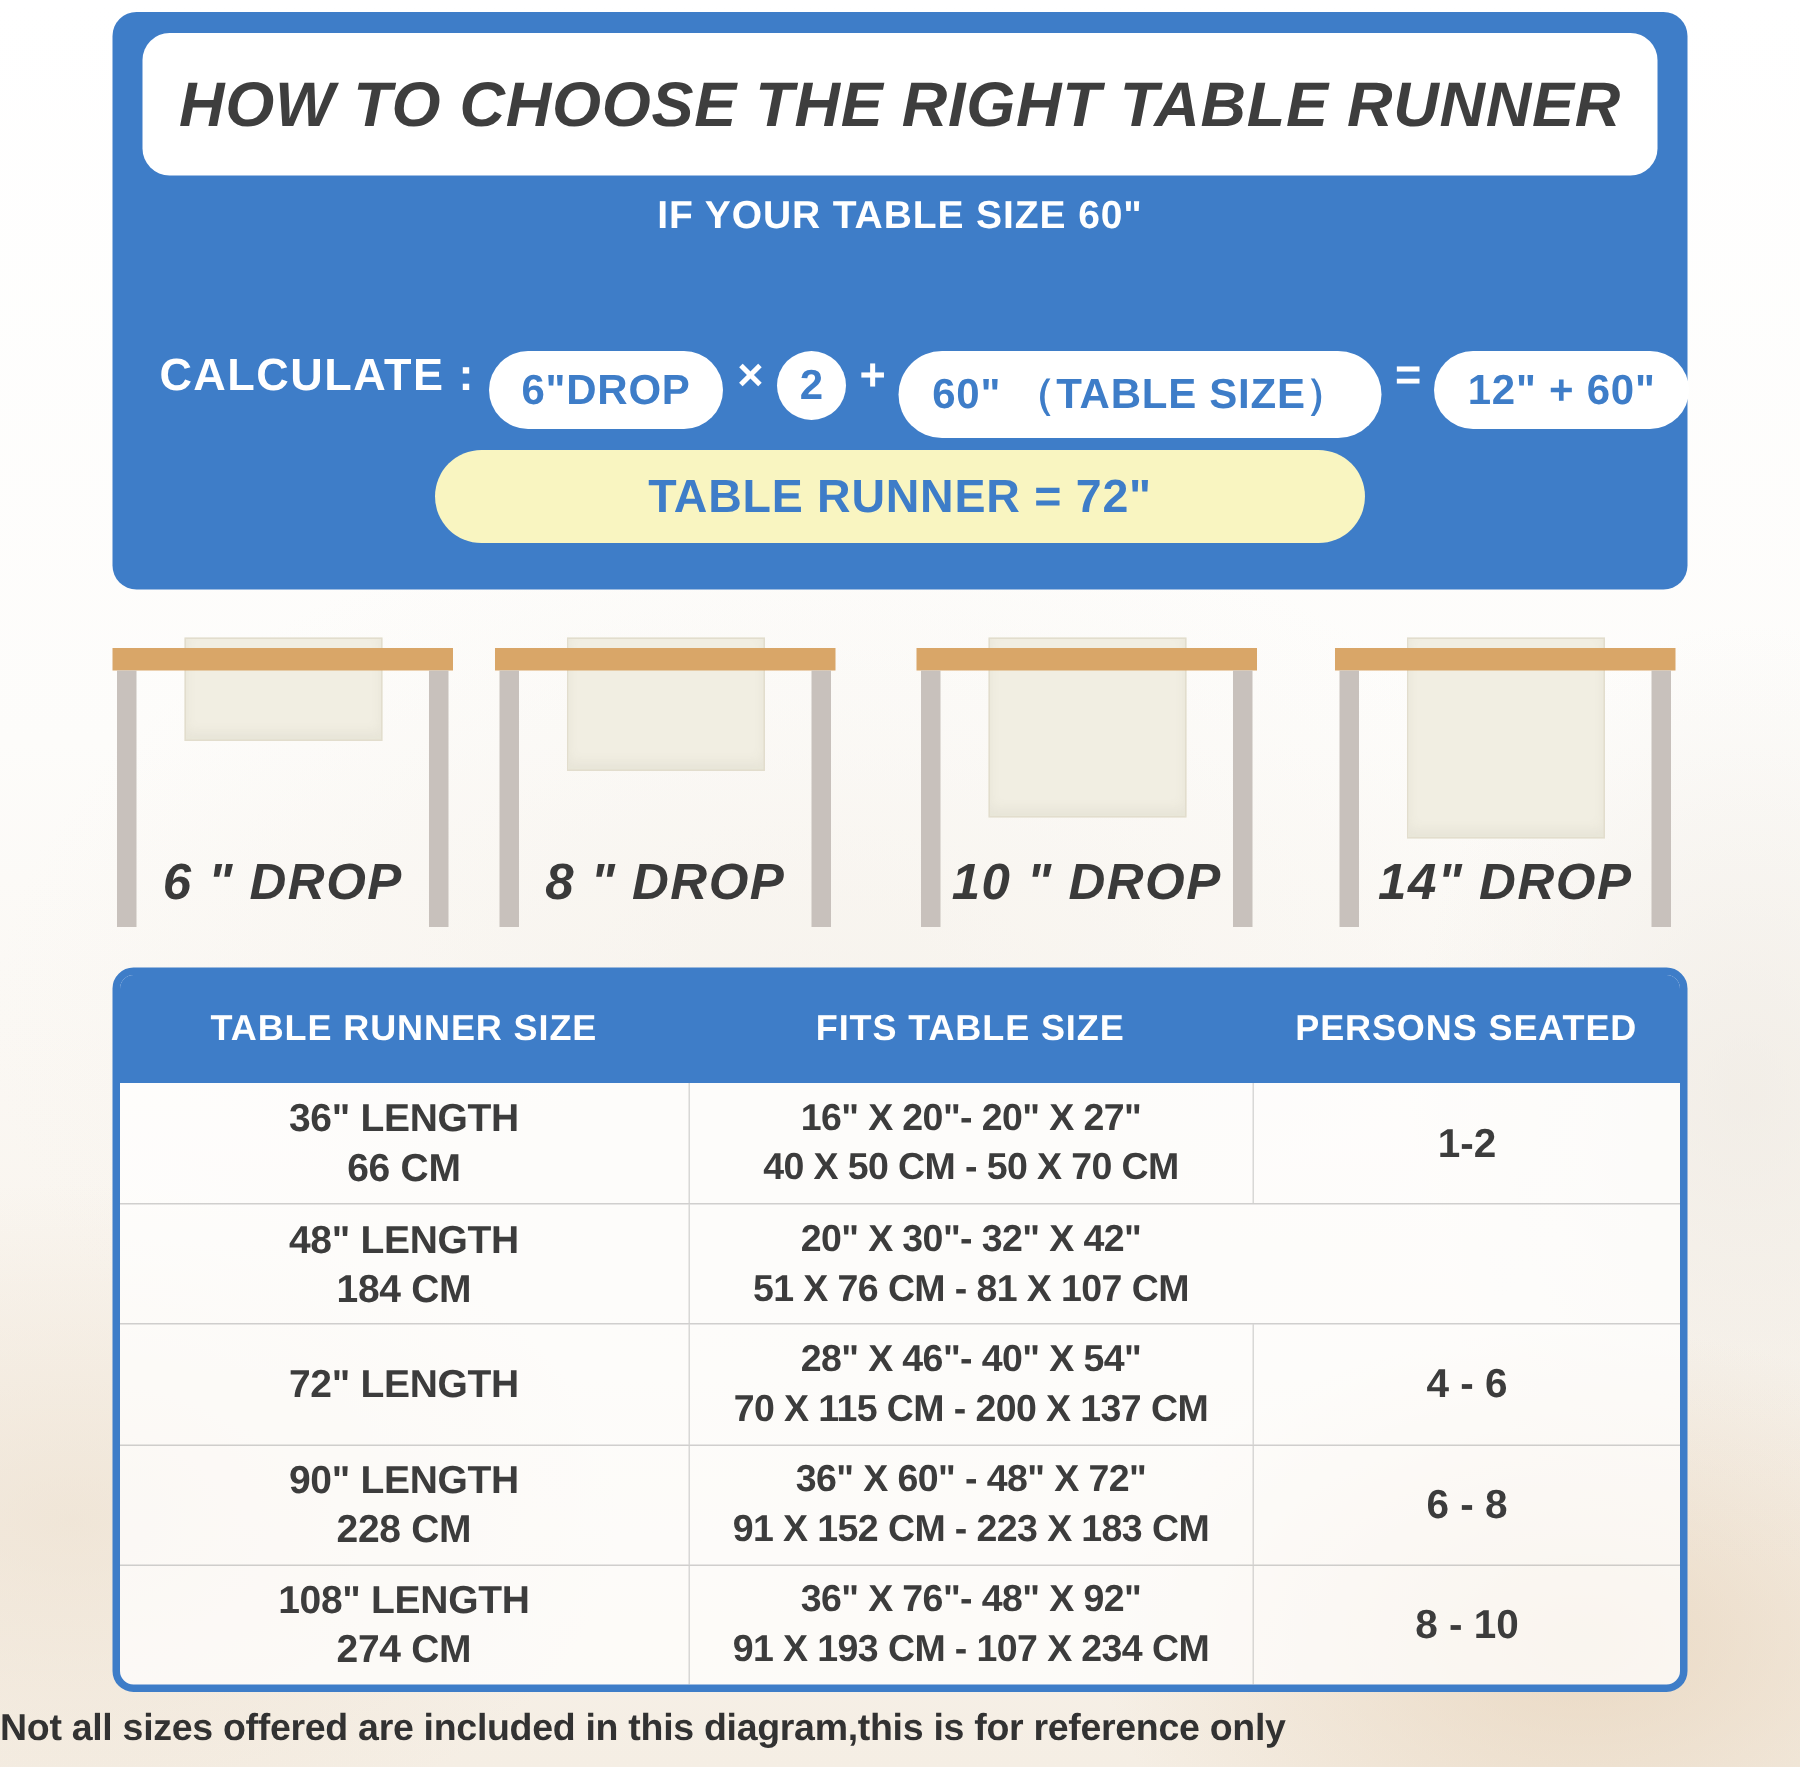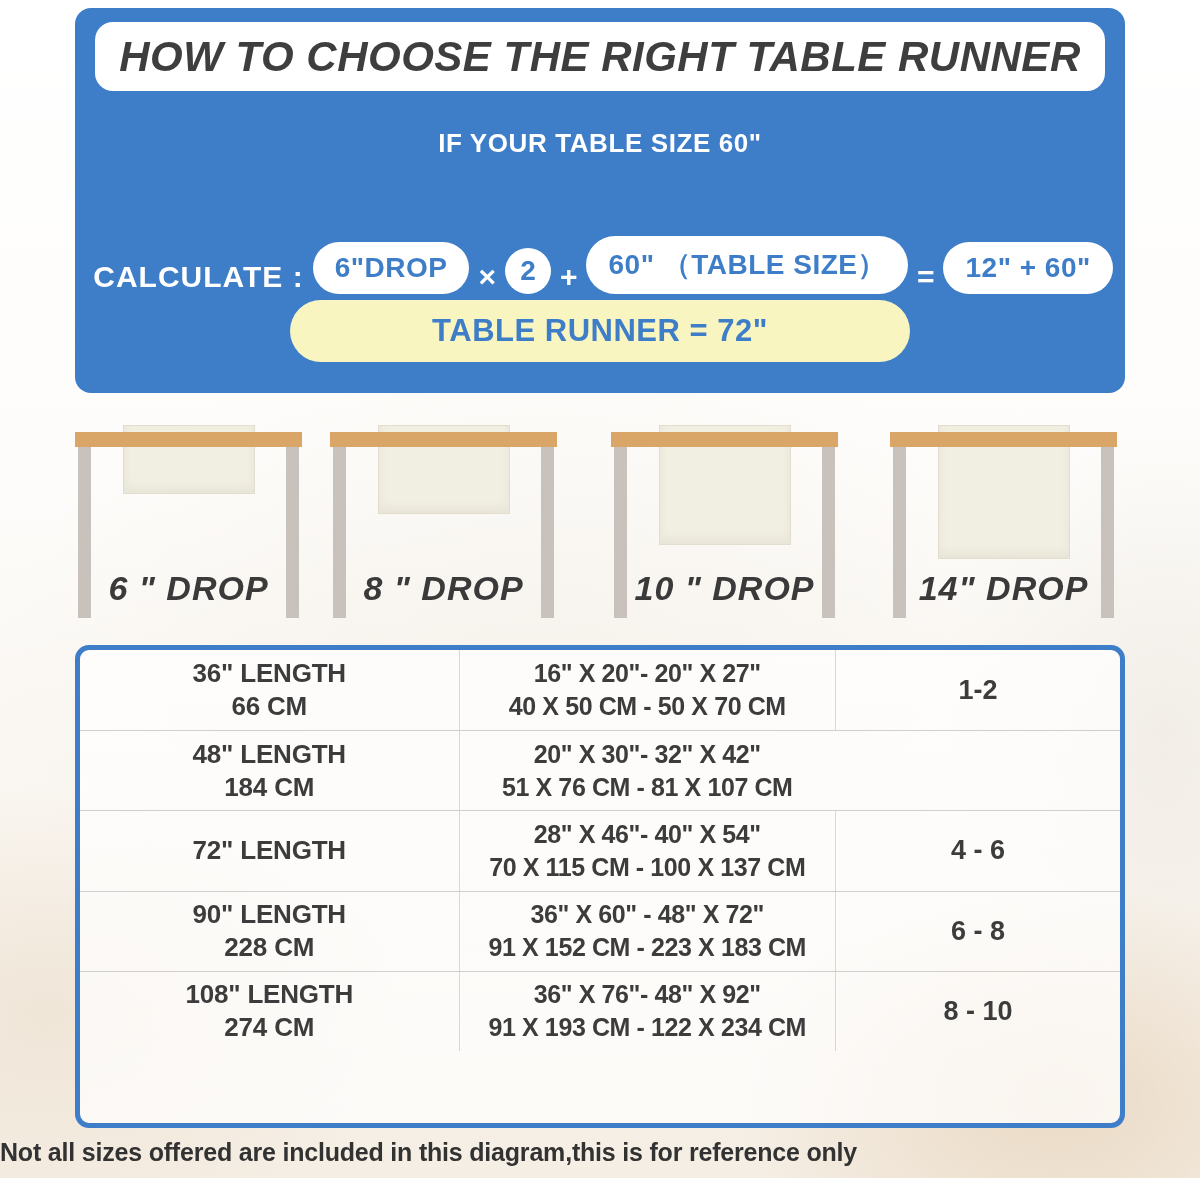--- a/index.html
+++ b/index.html
@@ -17,35 +17,35 @@
       radial-gradient(700px 450px at 45% 58%, rgba(243,238,230,0.55), transparent 78%),
       linear-gradient(180deg,#ffffff 0%,#fdfcfa 42%,#f8f3ec 78%,#f5eee4 100%);
   }
 
   
   .hero{
     position:absolute;left:75px;top:8px;width:1050px;height:385px;
     background:var(--accent-blue,#3e7dc8);border-radius:16px;
   }
   .title-box{
-    position:absolute;left:20px;top:14px;width:1010px;height:69px;
+    position:absolute;left:20px;top:14px;width:1010px;height:95px;
     background:#ffffff;border-radius:18px;
     display:flex;align-items:center;justify-content:center;
   }
   .page-title{
     font-size:42px;font-weight:bold;font-style:italic;color:#3e3e3e;
     letter-spacing:0.5px;white-space:nowrap;
   }
   .subtitle{
     position:absolute;top:116px;left:0;width:100%;text-align:center;
     color:#ffffff;font-size:26px;font-weight:bold;letter-spacing:0.6px;line-height:38px;
   }
   .calc-row{
-    position:absolute;top:226px;left:3px;width:100%;height:60px;
-    display:flex;justify-content:center;align-items:flex-end;gap:9px;white-space:nowrap;
+    position:absolute;top:226px;left:16px;width:100%;height:60px;
+    display:flex;justify-content:center;align-items:flex-start;gap:9px;white-space:nowrap;
   }
   .calc-label{color:#ffffff;font-size:30px;font-weight:bold;letter-spacing:1px;}
   .pill{
     background:#ffffff;color:var(--accent-blue,#3e7dc8);
     font-weight:bold;font-size:28px;padding:10px 22px;border-radius:32px;letter-spacing:0.5px;
   }
   .op{color:#ffffff;font-size:30px;font-weight:bold;}
   .mult-circle{
     background:#ffffff;color:var(--accent-blue,#3e7dc8);
     width:46px;height:46px;border-radius:50%;
@@ -158,20 +158,25 @@
 </div>
 <div class="fig fig-4">
   <div class="runner"></div>
   <div class="tabletop"></div>
   <div class="leg l"></div>
   <div class="leg r"></div>
   <div class="drop-label">14" DROP</div>
 </div>
 
 <div class="size-table">
+  <div class="st-header">
+    <div>TABLE RUNNER SIZE</div>
+    <div>FITS TABLE SIZE</div>
+    <div>PERSONS SEATED</div>
+  </div>
   <div class="st-body">
 
     <div class="st-row">
       <div>
         <span class="cell-line">36" LENGTH</span>
         <span class="cell-line">66 CM</span>
       </div>
       <div class="fits">
         <span class="cell-line">16" X 20"- 20" X 27"</span>
         <span class="cell-line">40 X 50 CM - 50 X 70 CM</span>
@@ -191,21 +196,21 @@
         <span class="cell-line">51 X 76 CM - 81 X 107 CM</span>
       </div>
     </div>
 
     <div class="st-row">
       <div>
         <span class="cell-line">72" LENGTH</span>
       </div>
       <div class="fits">
         <span class="cell-line">28" X 46"- 40" X 54"</span>
-        <span class="cell-line">70 X 115 CM - 100 X 137 CM</span>
+        <span class="cell-line">70 X 115 CM - 200 X 137 CM</span>
       </div>
       <div>
         <span class="persons">4 - 6</span>
       </div>
     </div>
 
     <div class="st-row">
       <div>
         <span class="cell-line">90" LENGTH</span>
         <span class="cell-line">228 CM</span>
@@ -219,21 +224,21 @@
       </div>
     </div>
 
     <div class="st-row">
       <div>
         <span class="cell-line">108" LENGTH</span>
         <span class="cell-line">274 CM</span>
       </div>
       <div class="fits">
         <span class="cell-line">36" X 76"- 48" X 92"</span>
-        <span class="cell-line">91 X 193 CM - 122 X 234 CM</span>
+        <span class="cell-line">91 X 193 CM - 107 X 234 CM</span>
       </div>
       <div>
         <span class="persons">8 - 10</span>
       </div>
     </div>
 
   </div>
 </div>
 
 <div class="footer-note">Not all sizes offered are included in this diagram,this is for reference only</div>

